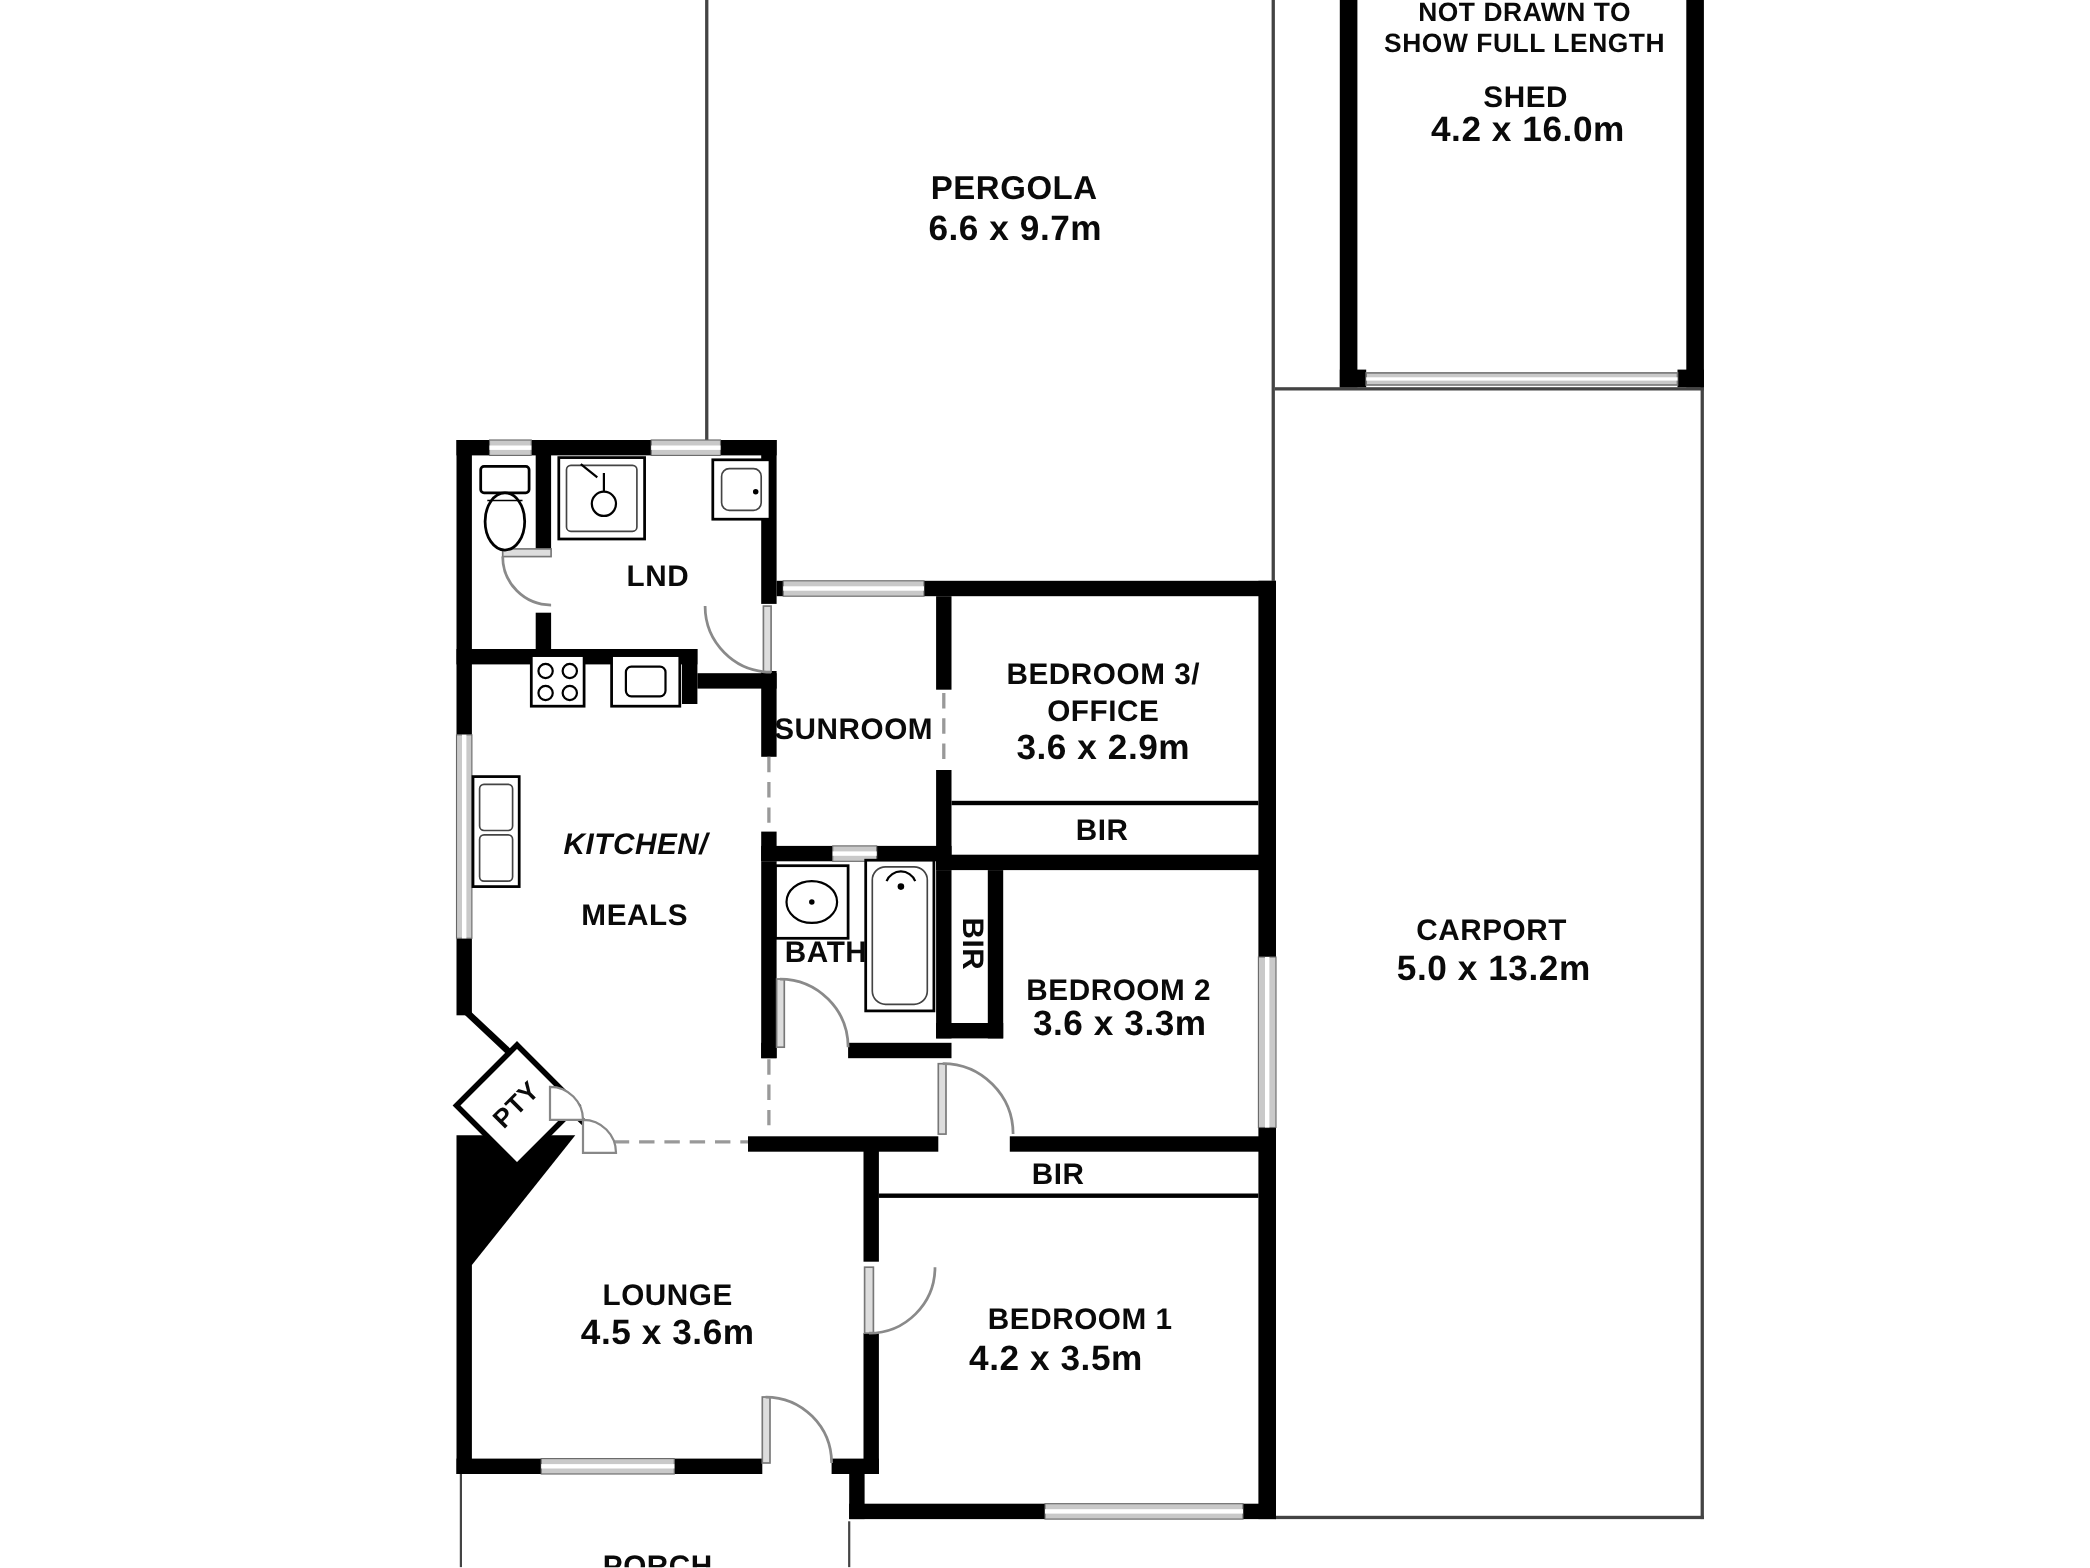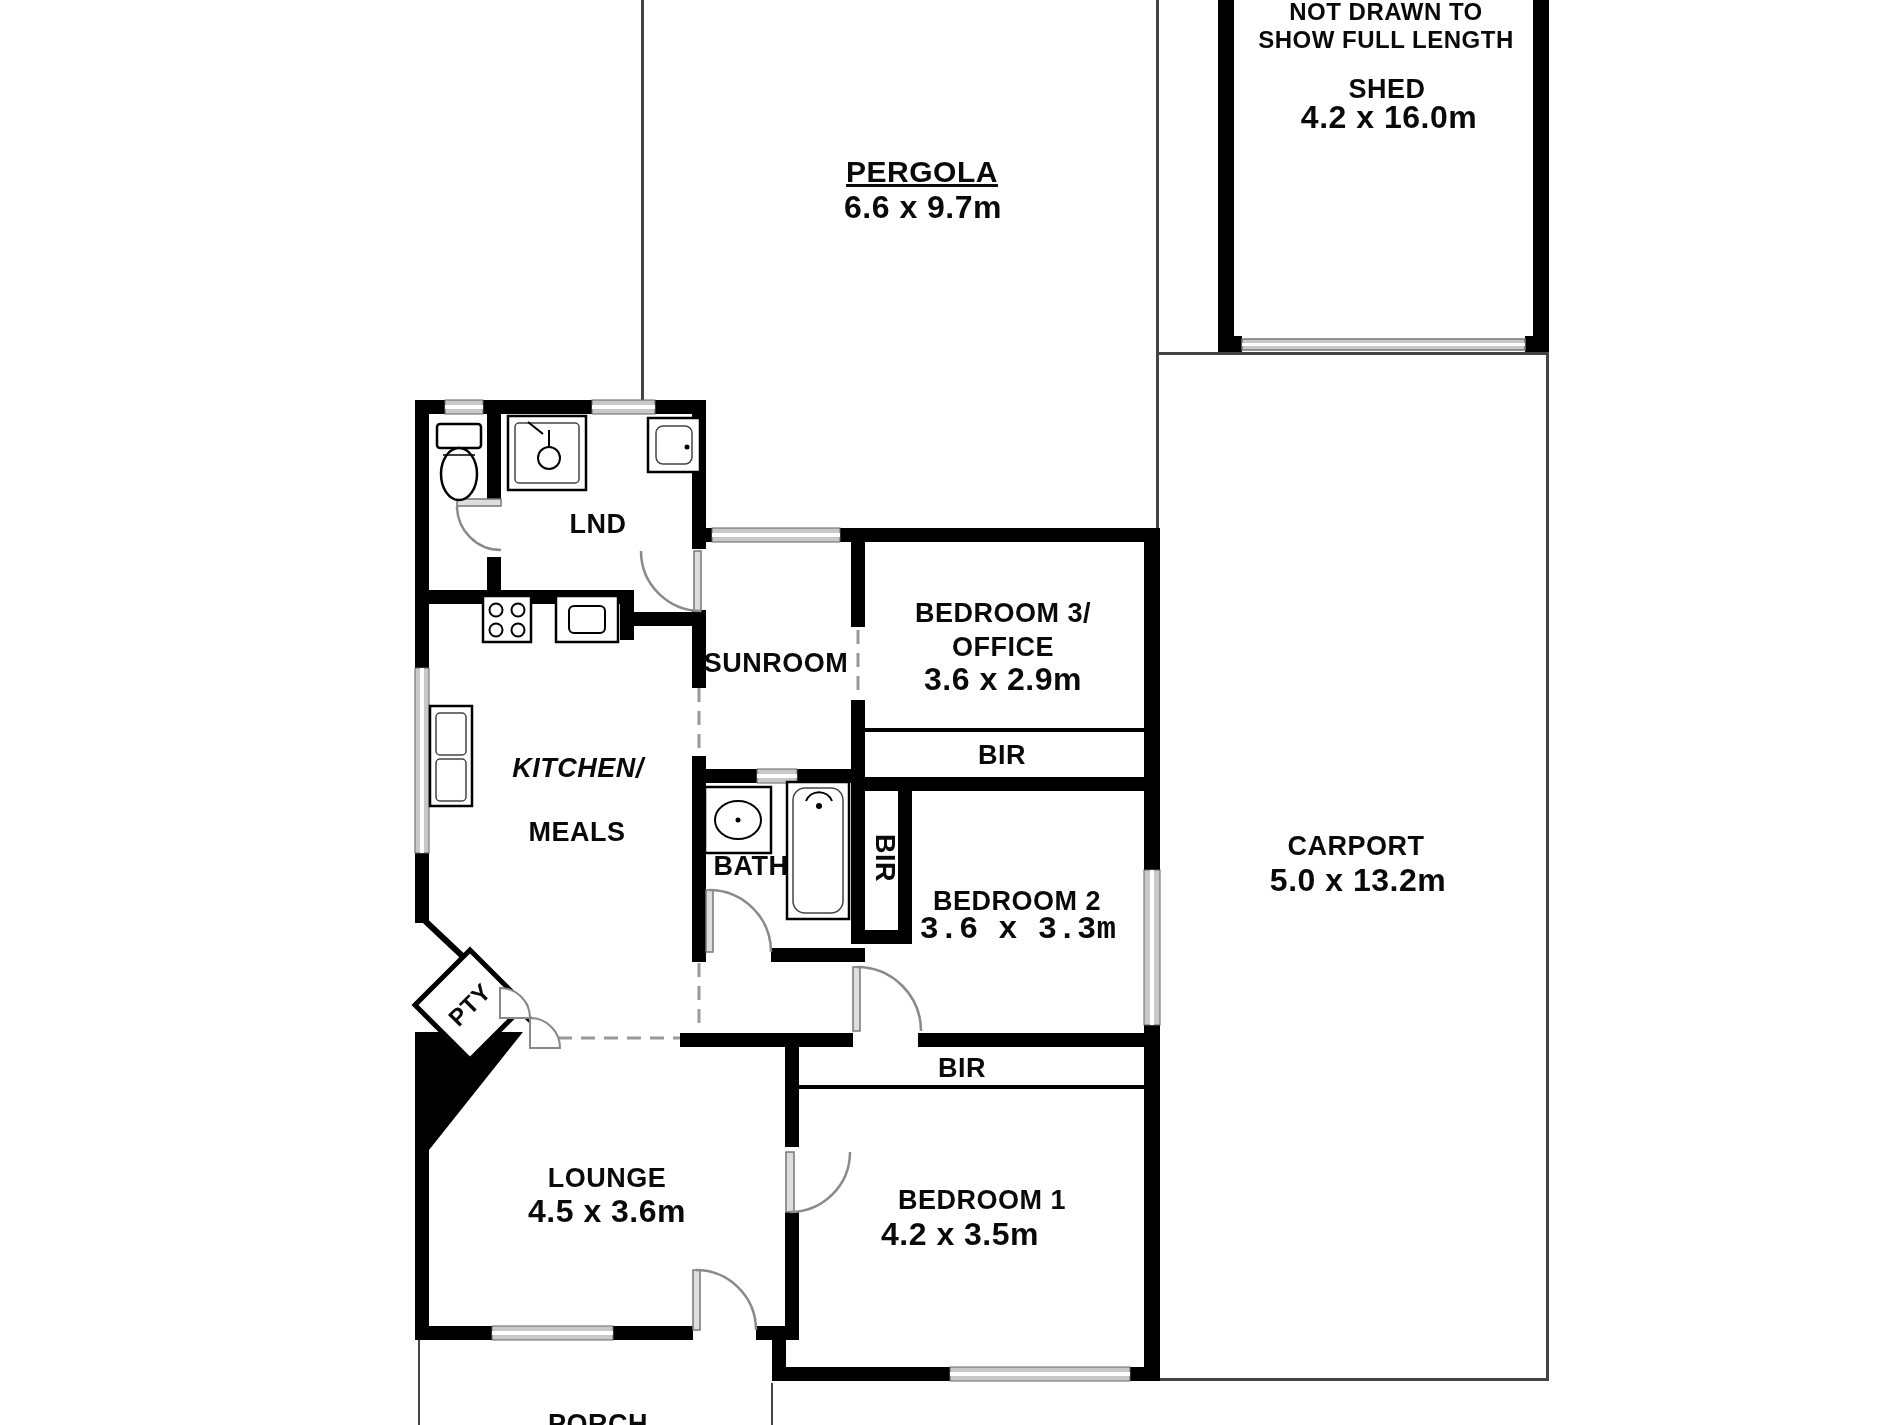--- a/index.html
+++ b/index.html
@@ -243,21 +243,21 @@
       </g>
       <g>
         <rect x="787" y="782" width="62" height="137"></rect>
         <rect x="793" y="788" width="50" height="125" rx="12" stroke="#444444" stroke-width="1.5"></rect>
         <path d="M806,801 A14,14 0 0 1 832,801" fill="none" stroke-width="2"></path>
         <circle cx="819" cy="806" r="3" fill="#000000" stroke="none"></circle>
       </g>
     </g>
   </svg>
 
-  <div class="lbl big" style="left:922px;  top:172px;text-decoration:underline;">PERGOLA</div>
+  <div class="lbl big" style="left:922px;  top:172px;">PERGOLA</div>
   <div class="lbl dims" style="left:923px;  top:207px;">6.6 x 9.7m</div>
 
   <div class="lbl note" style="left:1386px; top:12px;">NOT DRAWN TO</div>
   <div class="lbl note" style="left:1386px; top:40px;">SHOW FULL LENGTH</div>
   <div class="lbl room" style="left:1387px; top:89px;">SHED</div>
   <div class="lbl dims" style="left:1389px; top:117px;">4.2 x 16.0m</div>
 
   <div class="lbl room" style="left:1356px; top:846px;">CARPORT</div>
   <div class="lbl dims" style="left:1358px; top:880px;">5.0 x 13.2m</div>
 
@@ -266,21 +266,21 @@
 
   <div class="lbl room" style="left:1003px; top:613px;">BEDROOM 3/</div>
   <div class="lbl room" style="left:1003px; top:647px;">OFFICE</div>
   <div class="lbl dims" style="left:1003px; top:679px;">3.6 x 2.9m</div>
 
   <div class="lbl room" style="left:1002px; top:755px;">BIR</div>
   <div class="lbl room" style="left:751px;  top:866px;">BATH</div>
   <div class="lbl room rot90" style="left:884px; top:858px;">BIR</div>
 
   <div class="lbl room" style="left:1017px; top:901px;">BEDROOM 2</div>
-  <div class="lbl dims" style="left:1018px; top:930px;font-family:Liberation Mono, monospace;">3.6 x 3.3m</div>
+  <div class="lbl dims" style="left:1018px; top:930px;">3.6 x 3.3m</div>
 
   <div class="lbl room" style="left:578px;  top:768px;font-style:italic;">KITCHEN/</div>
   <div class="lbl room" style="left:577px;  top:832px;">MEALS</div>
 
   <div class="lbl small rot45" style="left:470px; top:1005px;">PTY</div>
 
   <div class="lbl room" style="left:962px;  top:1068px;">BIR</div>
 
   <div class="lbl room" style="left:607px;  top:1178px;">LOUNGE</div>
   <div class="lbl dims" style="left:607px;  top:1211px;">4.5 x 3.6m</div>

